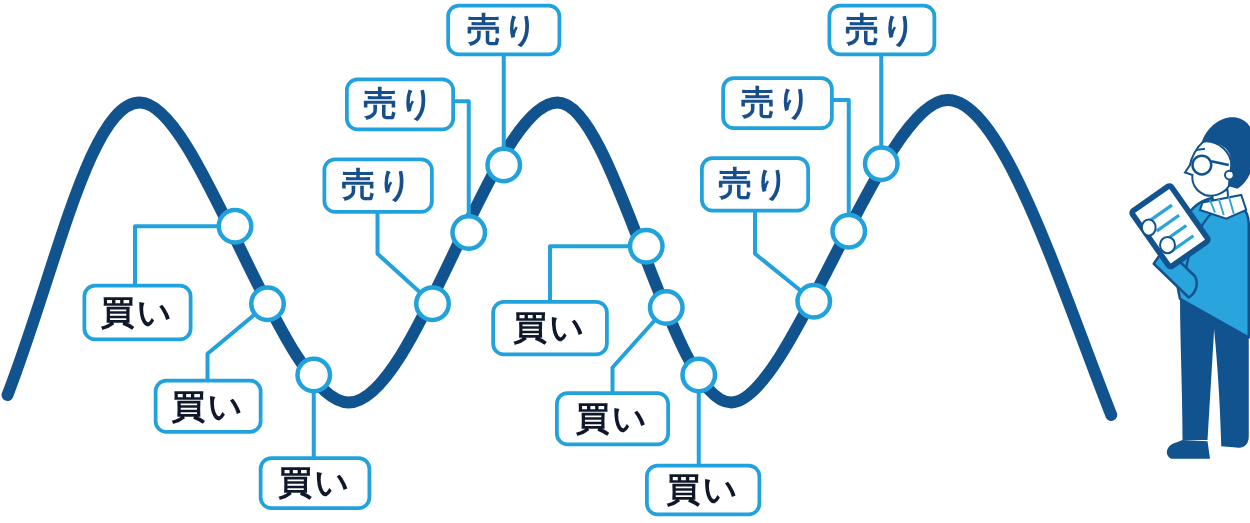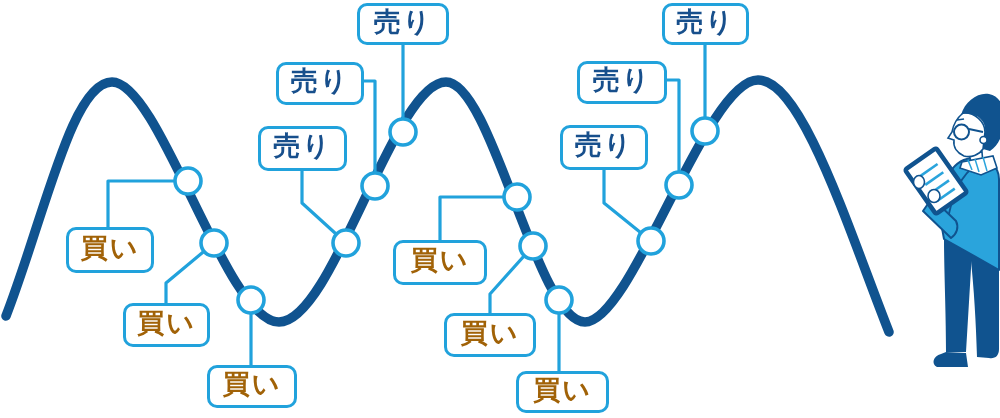--- a/index.html
+++ b/index.html
@@ -1,36 +1,36 @@
 <!DOCTYPE html>
 <html><head>
 <meta charset="utf-8">
 <style>
   html,body{margin:0;padding:0;background:#fff;}
   .stage{
     position:relative;
     width:1000px;height:418px;
     background:#ffffff;
     overflow:hidden;
-    font-family:Liberation Mono, monospace;
+    font-family:Liberation Serif, serif;
   }
   .stage svg{position:absolute;left:0;top:0;}
   .tag{
     position:absolute;
     box-sizing:border-box;
     background:#ffffff;
     border:3.5px solid #21a2dc;
     border-radius:10px;
     display:flex;align-items:center;justify-content:center;
     font-size:27px;font-weight:600;letter-spacing:2px;
     line-height:1;
     z-index:3;
   }
   .tag.sell{color:#174f8c;}
-  .tag.buy{color:#a16207;}
+  .tag.buy{color:#0f172a;}
   .wave{stroke:#10538f;stroke-width:9.5;fill:none;stroke-linecap:round;}
   .conn{stroke:#21a2dc;stroke-width:3.2;fill:none;stroke-linejoin:round;stroke-linecap:round;}
   .pt{fill:#ffffff;stroke:#21a2dc;stroke-width:3.6;}
   .navy{fill:#10538f;}
   .skin{fill:#ffffff;stroke:#10538f;stroke-width:1.6;}
   .sweater{fill:#2aa4dc;stroke:#10538f;stroke-width:2;stroke-linejoin:round;}
 </style>
 </head>
 <body>
 

